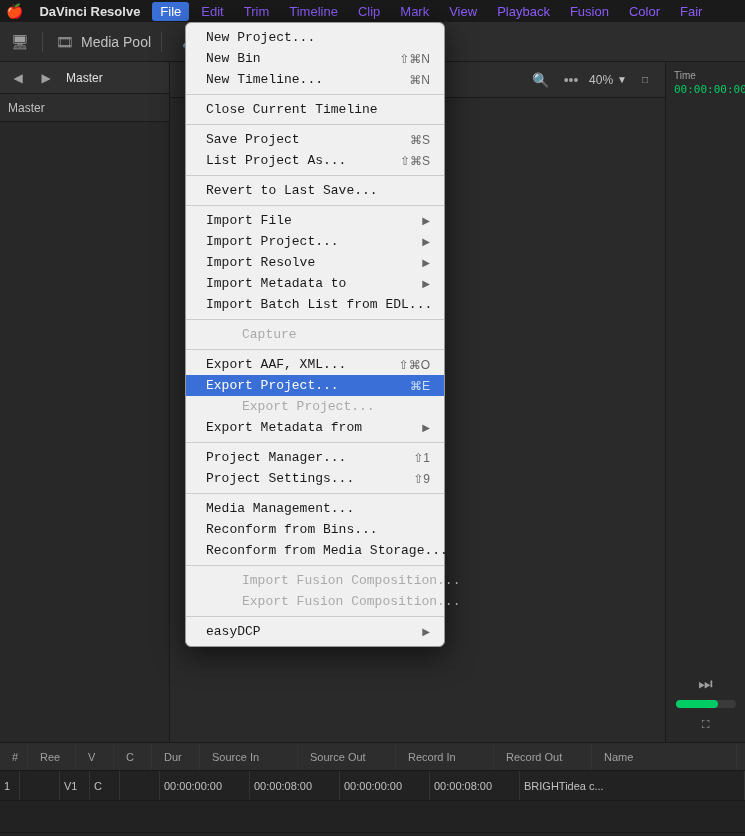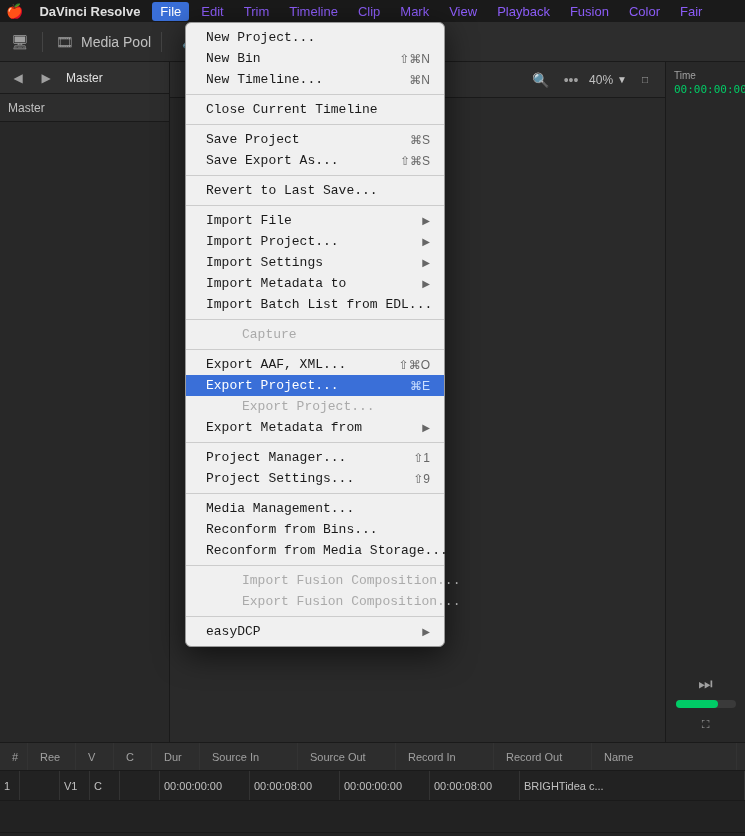--- a/index.html
+++ b/index.html
@@ -418,39 +418,39 @@
   <div class="menu-item">
     <span class="menu-item-label">Close Current Timeline</span>
     <span class="shortcut"></span>
   </div>
   <div class="menu-separator"></div>
   <div class="menu-item">
     <span class="menu-item-label">Save Project</span>
     <span class="shortcut">⌘S</span>
   </div>
   <div class="menu-item">
-    <span class="menu-item-label">Save Export As...</span>
+    <span class="menu-item-label">List Project As...</span>
     <span class="shortcut">⇧⌘S</span>
   </div>
   <div class="menu-separator"></div>
   <div class="menu-item">
     <span class="menu-item-label">Revert to Last Save...</span>
     <span class="shortcut"></span>
   </div>
   <div class="menu-separator"></div>
   <div class="menu-item">
     <span class="menu-item-label">Import File</span>
     <span class="arrow">▶</span>
   </div>
   <div class="menu-item">
     <span class="menu-item-label">Import Project...</span>
     <span class="arrow">▶</span>
   </div>
   <div class="menu-item">
-    <span class="menu-item-label">Import Settings</span>
+    <span class="menu-item-label">Import Resolve</span>
     <span class="arrow">▶</span>
   </div>
   <div class="menu-item">
     <span class="menu-item-label">Import Metadata to</span>
     <span class="arrow">▶</span>
   </div>
   <div class="menu-item">
     <span class="menu-item-label">Import Batch List from EDL...</span>
   </div>
   <div class="menu-separator"></div>

